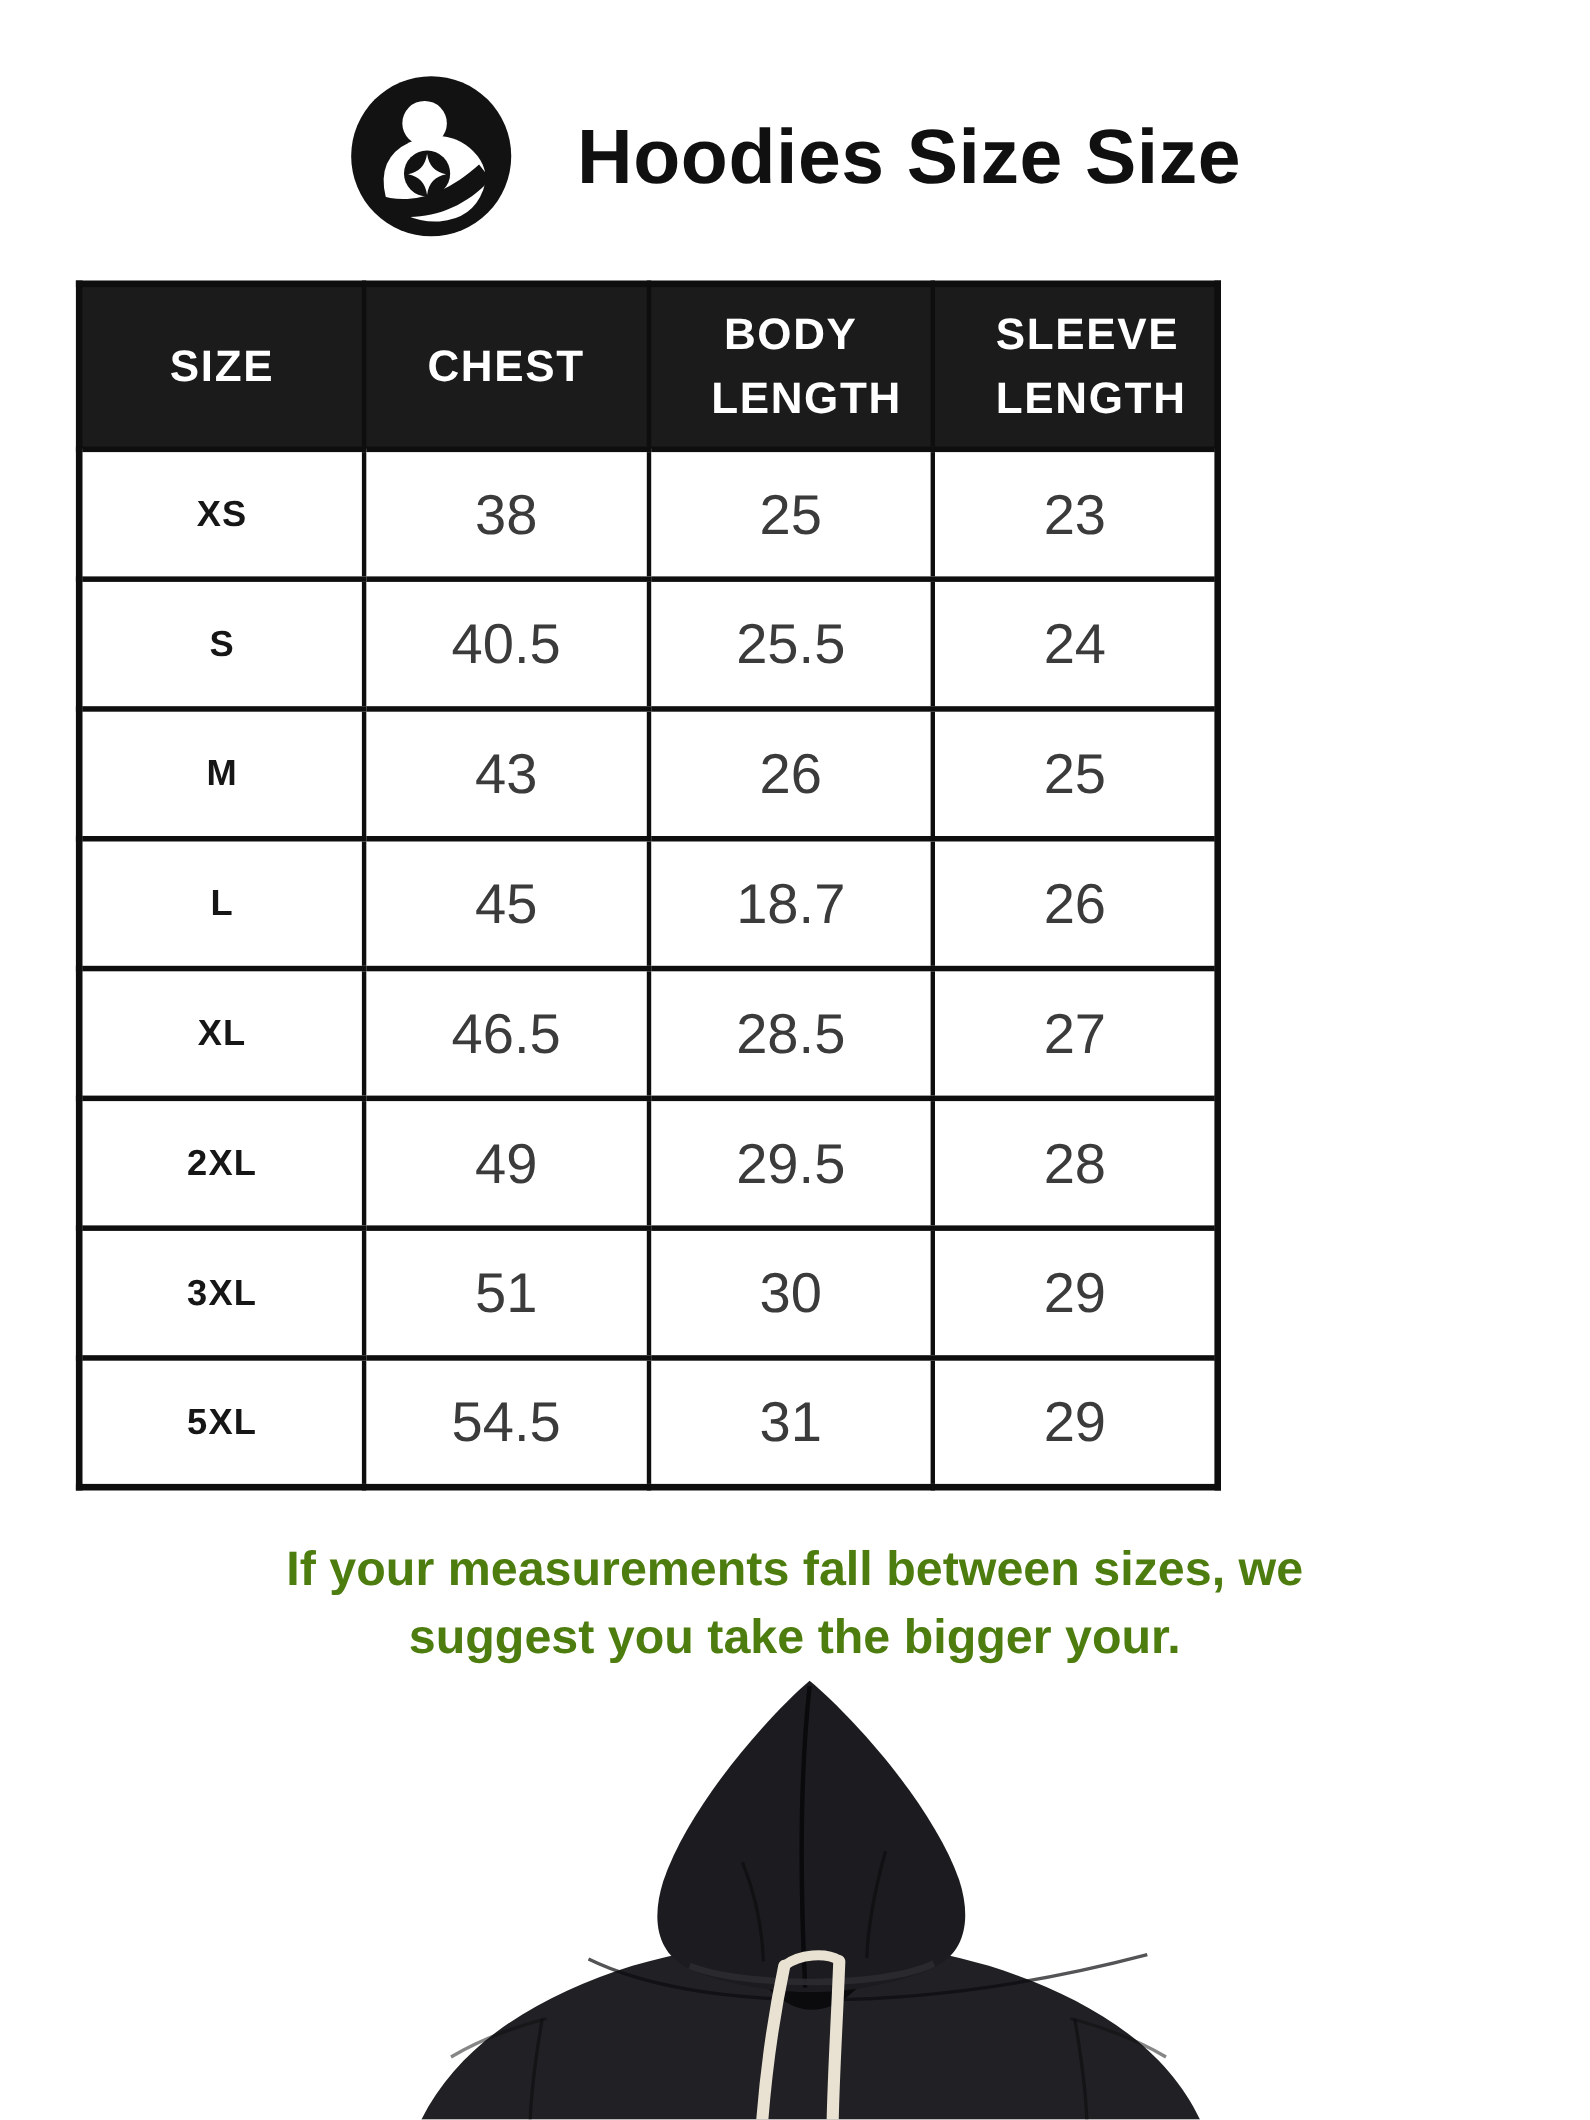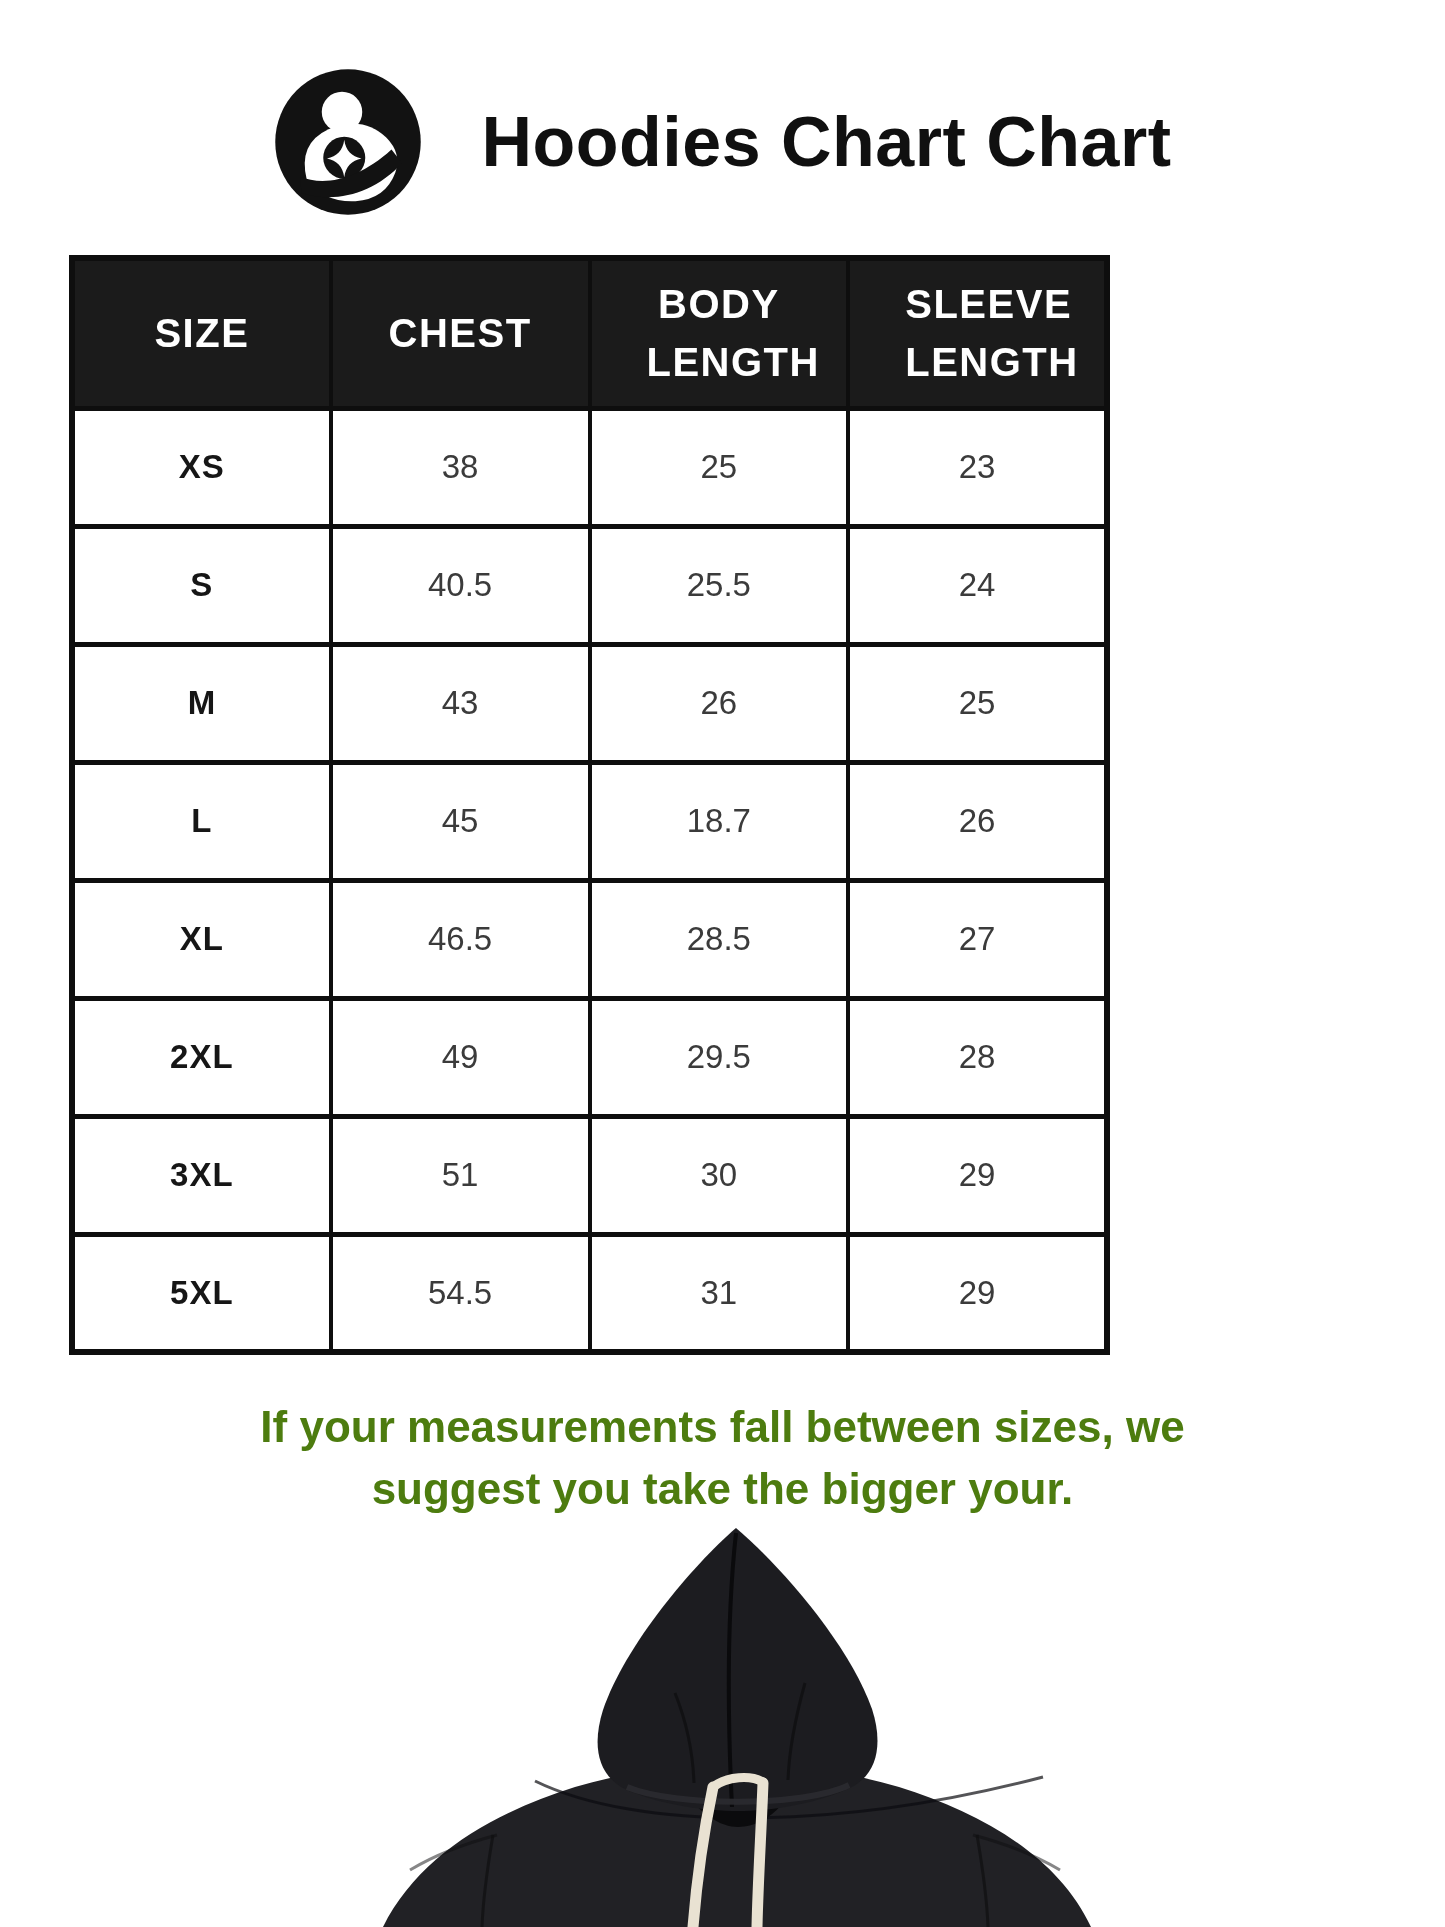--- a/index.html
+++ b/index.html
@@ -61,21 +61,21 @@
     padding: 0 55px;
   }
   .size-table td { height: 118px; background: #ffffff; text-align: center; }
   td.size-label {
     font-size: 33px;
     font-weight: bold;
     color: #161616;
     letter-spacing: 1px;
   }
   td.size-value {
-    font-size: 33px;
+    font-size: 51px;
     font-weight: 300;
     color: #3b3b3b;
   }
 
   
   .note {
     position: absolute;
     top: 1396px; left: 0; right: 0;
     text-align: center;
     font-size: 44px;
@@ -103,21 +103,21 @@
       <circle cx="92" cy="60" r="27" fill="#ffffff"></circle>
 
       <path d="M45,150 Q 33,102 74,83 Q 120,64 151,94 Q 172,115 163,141 Q 150,176 110,179 Q 68,181 45,150 Z" fill="#ffffff"></path>
 
       <circle cx="95" cy="121" r="28" fill="#121212"></circle>
 
       <path d="M95,97 C 97,112 105,119 118,122 C 105,125 97,132 95,147 C 93,132 85,125 72,122 C 85,119 93,112 95,97 Z" fill="#ffffff"></path>
 
       <path d="M36,146 C 68,160 114,150 158,110 L 172,128 C 134,170 82,182 38,168 Z" fill="#121212"></path>
     </svg>
-    <div class="title">Hoodies Chart Chart</div>
+    <div class="title">Hoodies Size Size</div>
   </div>
 
   <table class="size-table">
     <thead>
       <tr>
         <th>SIZE</th>
         <th>CHEST</th>
         <th>BODY LENGTH</th>
         <th>SLEEVE LENGTH</th>
       </tr>

